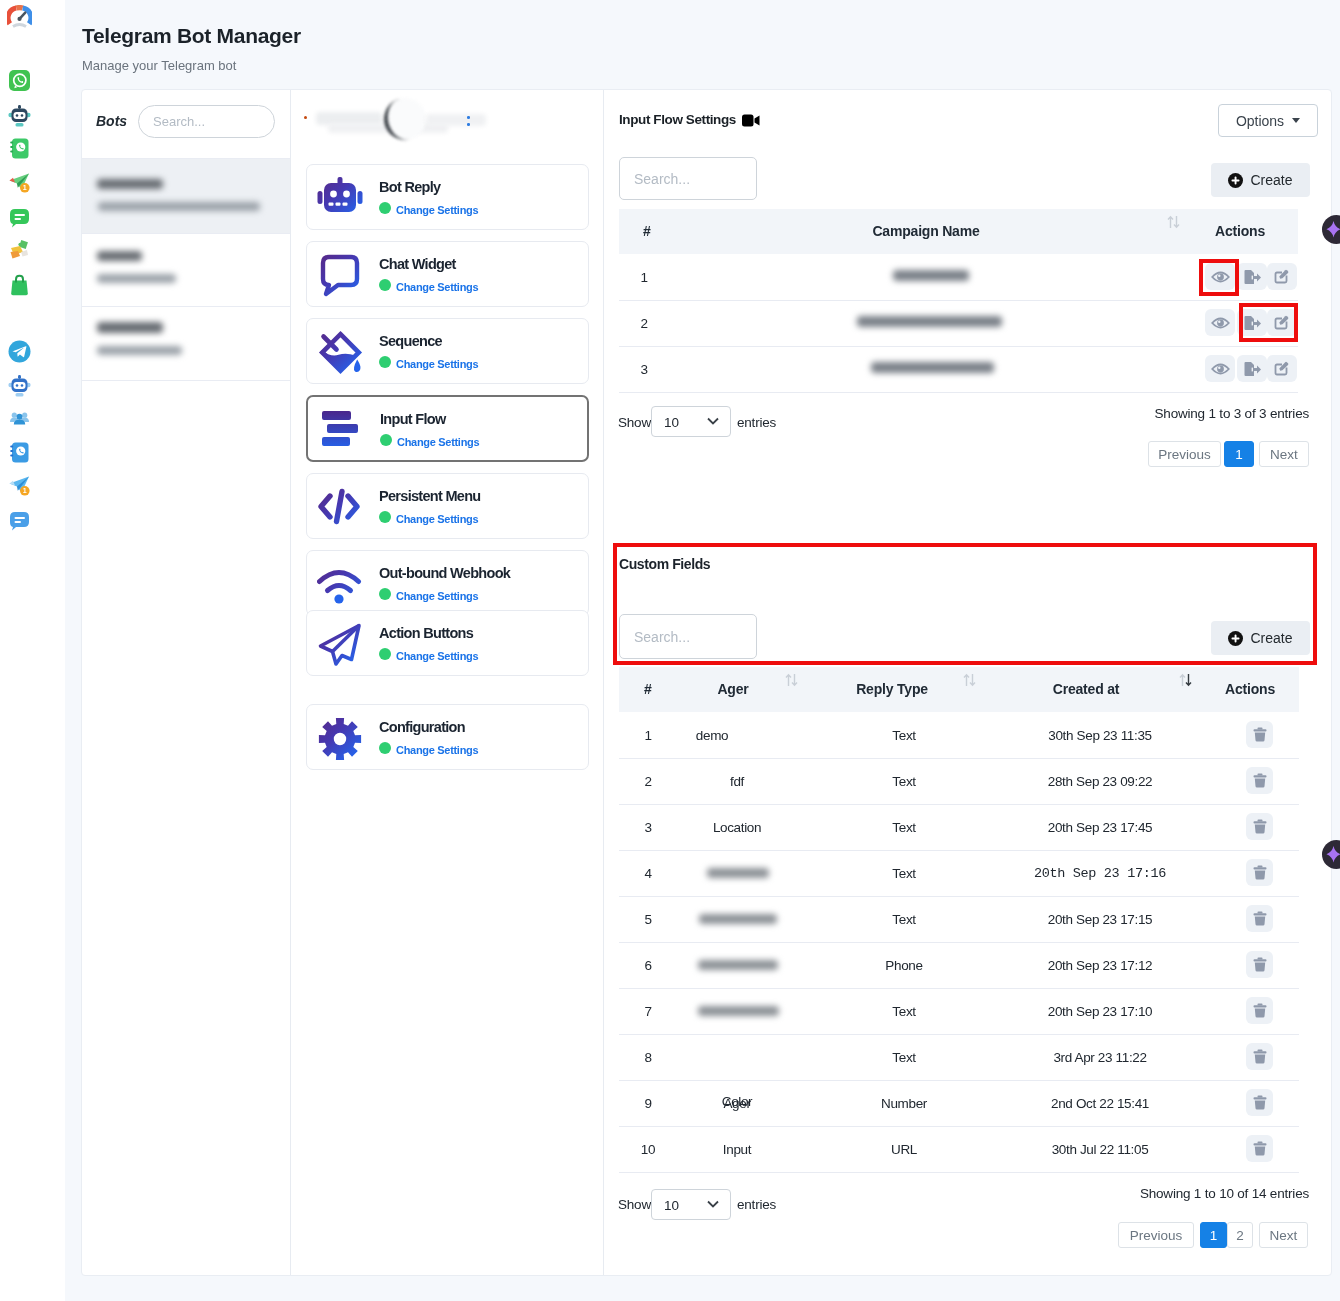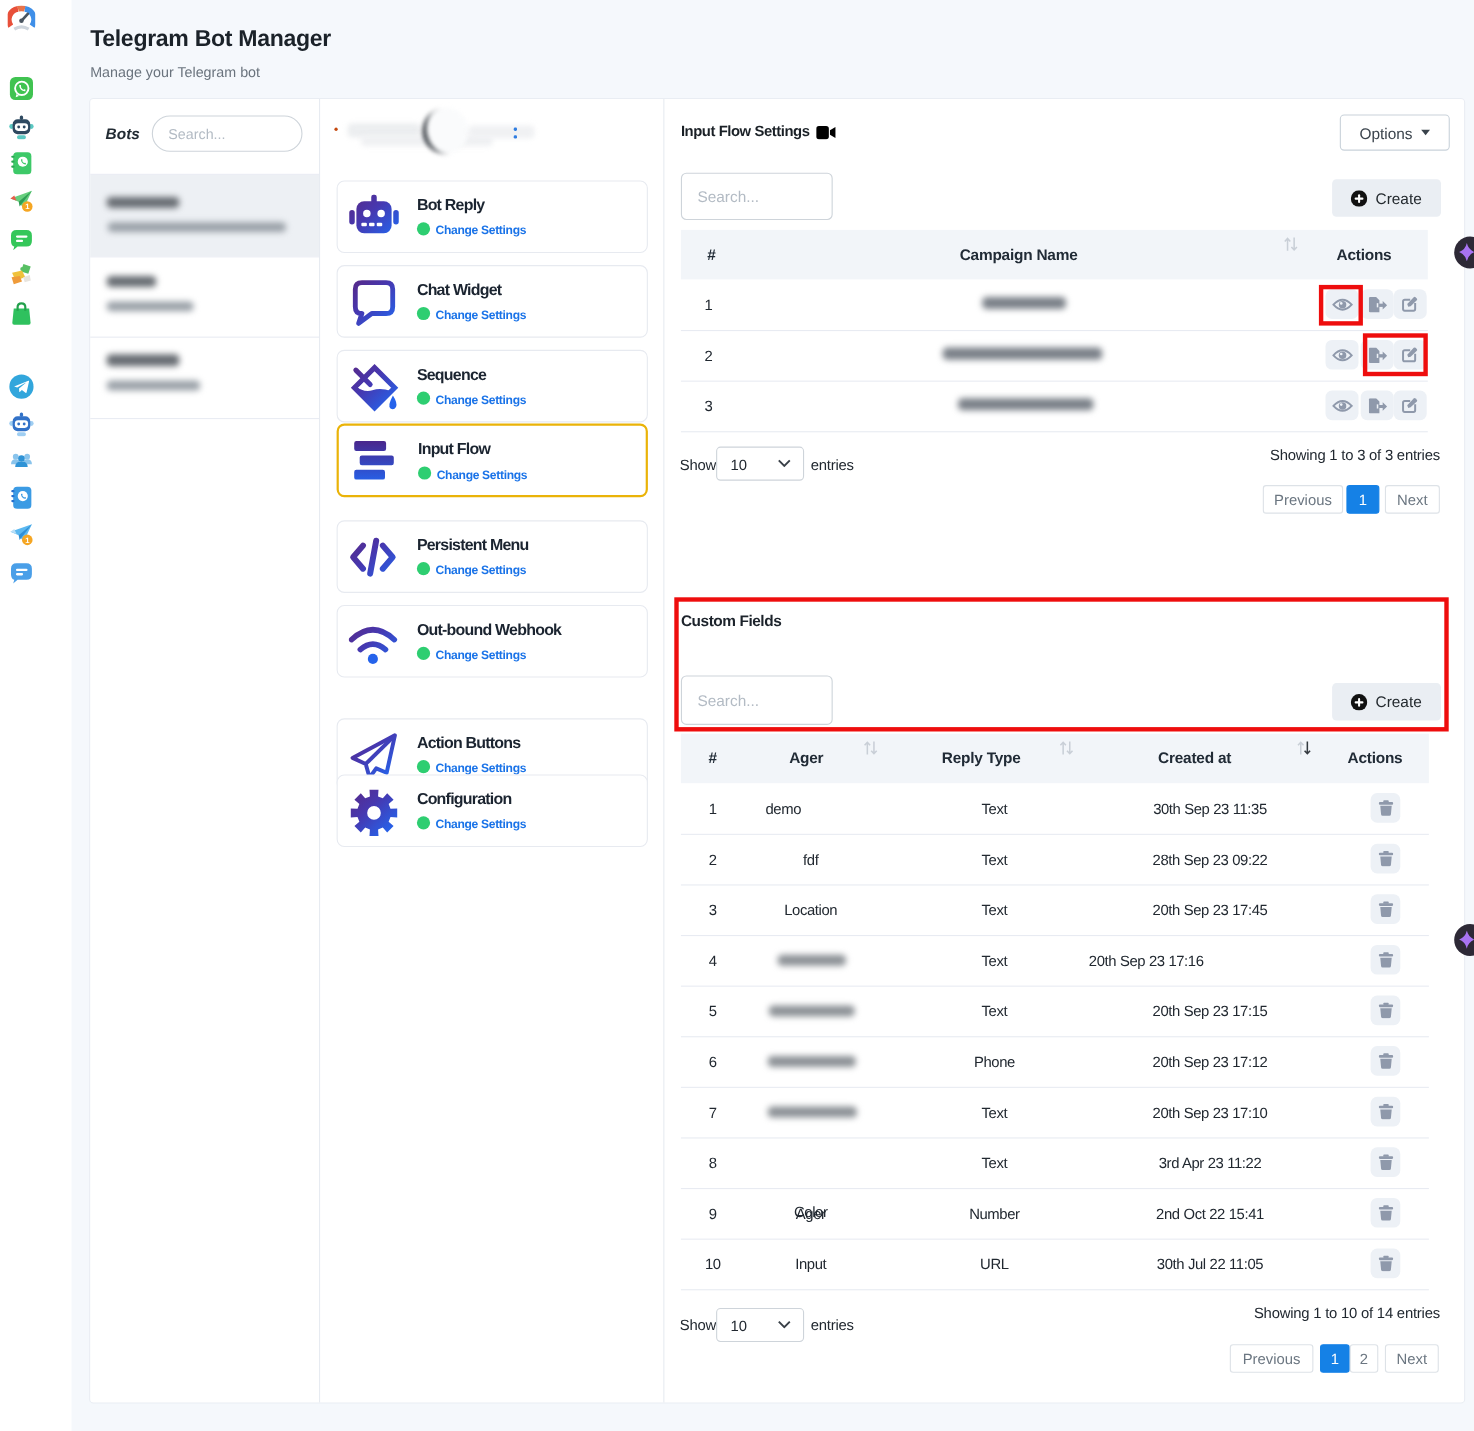--- a/index.html
+++ b/index.html
@@ -211,21 +211,21 @@
     <svg class="gic" width="46" height="46" viewBox="0 0 46 46">
       <path d="M23.5 4.2 L41.8 22.5 L23.5 40.8 L5.2 22.5 Z" fill="none" stroke="url(#pgu)" stroke-width="4.6"></path>
       <path d="M4.5 20 Q14 27.5 21.5 24.8 Q29 22.3 38.5 25.5 L23.5 40.8 L5.2 22.5 Z" fill="url(#pgu)"></path>
       <path d="M6.5 6.5 L19.5 19.5" stroke="url(#pgu)" stroke-width="4.6" stroke-linecap="round"></path>
       <path d="M40.2 29.5 Q44.7 36.5 43 40 Q41 43.2 38 41.4 Q35 39 40.2 29.5 Z" fill="#2563eb"></path>
     </svg>
     <div class="ttl">Sequence</div>
       <div class="dot"></div>
       <div class="cs">Change Settings</div>
   </div>
-  <div class="optcard" style="top:295px; border:2px solid #eab308; height:67px;">
+  <div class="optcard" style="top:305px; border:2px solid #737373; height:67px;">
     <svg class="gic" width="46" height="46" viewBox="0 0 46 46" style="left:9px; top:12px;">
       <path d="M7 2 H32 Q34 2 34 4 V9 Q34 11 32 11 H7 Q5 11 5 9 V4 Q5 2 7 2 Z M12 15 H39 Q41 15 41 17 V22 Q41 24 39 24 H12 Q10 24 10 22 V17 Q10 15 12 15 Z M7 28 H31 Q33 28 33 30 V35 Q33 37 31 37 H7 Q5 37 5 35 V30 Q5 28 7 28 Z" fill="url(#pgv)"></path>
     </svg>
     <div class="ttl">Input Flow</div>
       <div class="dot"></div>
       <div class="cs">Change Settings</div>
   </div>
   <div class="optcard" style="top:383px;">
     <svg class="gic" width="46" height="46" viewBox="0 0 46 46" style="top:14px;">
       <g stroke="url(#pgu)" stroke-width="5.4" fill="none" stroke-linecap="round" stroke-linejoin="round">
@@ -243,21 +243,21 @@
       <g stroke="url(#pgu)" stroke-width="5" fill="none" stroke-linecap="round">
         <path d="M2.5 17.5 Q22 -0.5 41.5 17.5"></path>
         <path d="M10.5 26.5 Q22 16.5 33.5 26.5"></path>
       </g>
       <circle cx="22" cy="35" r="4.6" fill="#2563eb"></circle>
     </svg>
     <div class="ttl">Out-bound Webhook</div>
       <div class="dot"></div>
       <div class="cs">Change Settings</div>
   </div>
-  <div class="optcard" style="top:563px;text-decoration:underline;">
+  <div class="optcard" style="top:520px;text-decoration:underline;">
     <svg class="gic" width="46" height="46" viewBox="0 0 46 46">
       <g stroke="url(#pgu)" stroke-width="3.6" fill="none" stroke-linejoin="round">
         <path d="M42 3.5 L3.5 24 L15.5 29.5 L19 42 L25 33.5 L34.5 37.5 Z"></path>
         <path d="M42 3.5 L15.5 29.5"></path>
       </g>
     </svg>
     <div class="ttl">Action Buttons</div>
       <div class="dot"></div>
       <div class="cs">Change Settings</div>
   </div>
@@ -444,21 +444,21 @@
       <svg width="14" height="15" viewBox="0 0 14 15">
         <rect x="0.5" y="2.2" width="13" height="2.4" rx="1" fill="#8f99ab"></rect>
         <rect x="4.5" y="0.6" width="5" height="2" rx="0.8" fill="#8f99ab"></rect>
         <path d="M1.8 5.6 H12.2 L11.5 13.2 Q11.4 14.6 10 14.6 H4 Q2.6 14.6 2.5 13.2 Z" fill="#8f99ab"></path>
       </svg>
     </div>
   <div class="hline" style="left:537px; top:760px; width:680px; background:#e8ebf2;"></div>
   <div class="cell ctr" style="left:566px; top:776px;">4</div>
   <div class="blur3" style="left:625px; top:778px; width:62px; height:10px; background:#8c9196;"></div>
   <div class="cell ctr" style="left:822px; top:776px;">Text</div>
-  <div class="cell ctr" style="left:960px; top:776px;">20th Sep 23 17:16</div>
+  <div class="cell ctr" style="left:1018px; top:776px;font-family:Liberation Mono, monospace;">20th Sep 23 17:16</div>
   <div class="abtn" style="left:1164px; top:769px; width:27px; height:27px;">
       <svg width="14" height="15" viewBox="0 0 14 15">
         <rect x="0.5" y="2.2" width="13" height="2.4" rx="1" fill="#8f99ab"></rect>
         <rect x="4.5" y="0.6" width="5" height="2" rx="0.8" fill="#8f99ab"></rect>
         <path d="M1.8 5.6 H12.2 L11.5 13.2 Q11.4 14.6 10 14.6 H4 Q2.6 14.6 2.5 13.2 Z" fill="#8f99ab"></path>
       </svg>
     </div>
   <div class="hline" style="left:537px; top:806px; width:680px; background:#e8ebf2;"></div>
   <div class="cell ctr" style="left:566px; top:822px;">5</div>
   <div class="blur3" style="left:617px; top:824px; width:78px; height:10px; background:#8c9196;"></div>

